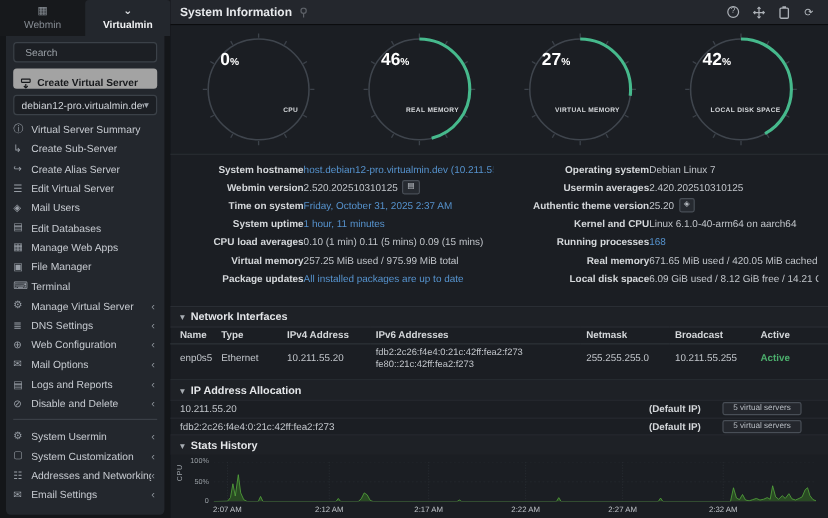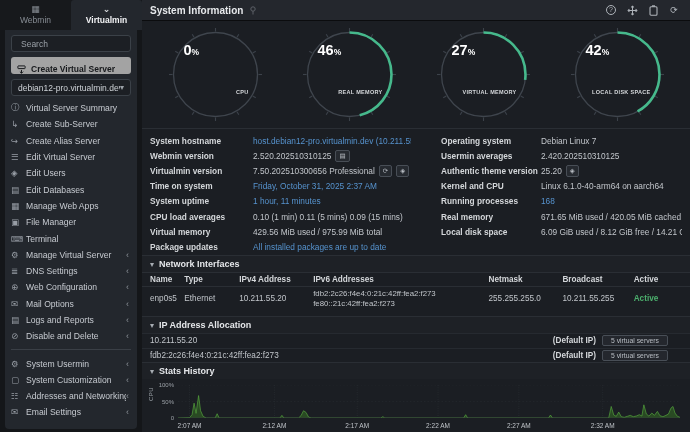--- a/index.html
+++ b/index.html
@@ -59,21 +59,21 @@
     align-items:center; background:#1b1e23; padding:0 6px; }
   .gauge { position:relative; width:97px; height:97px; flex:none; }
   .gauge svg { position:absolute; left:0; top:0; }
   .gauge-value { position:absolute; left:17px; top:16px; color:#fff; font-size:14.5px; font-weight:bold; }
   .gauge-value .pct { font-size:8.5px; font-weight:bold; }
   .gauge-label { position:absolute; right:15px; bottom:28px; color:#d6d9dc; font-size:5.5px;
     font-weight:bold; letter-spacing:.3px; text-align:right; }
 
   
   .sysinfo { height:127px; flex:none; display:flex; background:#1b1e23; padding:4px 8px 0 8px; gap:10px; }
-  .info-col { flex:1; min-width:0; }
+  .info-col { flex:1; min-width:0;text-align:right; }
   .info-row { display:flex; align-items:center; height:15.2px; overflow:hidden; }
   .info-label { width:103px; flex:none; color:#d4d7da; font-size:8.3px; font-weight:bold; }
   .info-col.right .info-label { width:100px;margin-left:20px; }
   .info-value { color:#c2c6cb; font-size:8.3px; white-space:nowrap; }
   .info-value.link { color:#5693ce; cursor:pointer; }
   .mini-btn { display:inline-block; border:1px solid #484e56; border-radius:2px; background:#262a30;
     color:#b9bec4; font-size:6.5px; line-height:8px; padding:1px 3px; margin-left:4px; cursor:pointer; }
 
   
   .net-section { height:61px; flex:none; }
@@ -83,21 +83,21 @@
   table.net td { color:#c2c6cb; font-size:8.2px; padding:2px 4px; vertical-align:middle; }
   table.net th:first-child, table.net td:first-child { padding-left:8px; }
   .ipv6-line { line-height:9.5px; font-size:7.8px; white-space:nowrap; }
   td.active-cell { font-weight:bold; }
 
   
   .ip-section { height:46px; flex:none; }
   .ip-row { display:flex; align-items:center; height:14.5px; padding:0 22px 0 8px;
     border-top:1px solid #262a30; font-size:8.2px; color:#c2c6cb; }
   .ip-addr { flex:1; white-space:nowrap; overflow:hidden; }
-  .ip-tag { color:#d4d7da; font-weight:bold; margin-right:6px; }
+  .ip-tag { color:#d4d7da; font-weight:bold; margin-right:18px; }
   .ip-btn { border:1px solid #484e56; border-radius:2px; background:#24272d; color:#b9bec4;
     font-size:6.8px; padding:1px 8px; cursor:pointer; min-width:58px; text-align:center; }
 
   
   .stats-section { flex:1; display:flex; flex-direction:column; min-height:0; }
   .chart-wrap { position:relative; flex:1; margin:4px 8px 1px 8px; }
   .plot { position:absolute; left:28px; right:2px; top:2px; bottom:13px; }
   .plot svg { position:absolute; left:0; top:0; width:100%; height:100%; }
   .ylab { position:absolute; right:100%; margin-right:4px; color:#9aa0a6; font-size:6px;
     transform:translateY(-50%); white-space:nowrap; }
@@ -155,21 +155,21 @@
           <div class="menu-item">
             <span class="mi-icon">↪</span>
             <span class="mi-label">Create Alias Server</span>
           </div>
           <div class="menu-item">
             <span class="mi-icon">☰</span>
             <span class="mi-label">Edit Virtual Server</span>
           </div>
           <div class="menu-item">
             <span class="mi-icon">◈</span>
-            <span class="mi-label">Edit Users</span>
+            <span class="mi-label">Mail Users</span>
           </div>
           <div class="menu-item">
             <span class="mi-icon">▤</span>
             <span class="mi-label">Edit Databases</span>
           </div>
           <div class="menu-item">
             <span class="mi-icon">▦</span>
             <span class="mi-label">Manage Web Apps</span>
           </div>
           <div class="menu-item">
@@ -351,40 +351,34 @@
           <div class="info-row">
             <span class="info-label">System hostname</span>
             <span class="info-value link">host.debian12-pro.virtualmin.dev (10.211.55.20)</span>
           </div>
           <div class="info-row">
             <span class="info-label">Webmin version</span>
             <span class="info-value">2.520.202510310125</span>
             <span class="mini-btn">▤</span>
           </div>
           <div class="info-row">
-            <span class="info-label">Virtualmin version</span>
-            <span class="info-value">7.50.202510300656 Professional</span>
-            <span class="mini-btn">⟳</span>
-            <span class="mini-btn">◈</span>
-          </div>
-          <div class="info-row">
             <span class="info-label">Time on system</span>
             <span class="info-value link">Friday, October 31, 2025 2:37 AM</span>
           </div>
           <div class="info-row">
             <span class="info-label">System uptime</span>
             <span class="info-value link">1 hour, 11 minutes</span>
           </div>
           <div class="info-row">
             <span class="info-label">CPU load averages</span>
             <span class="info-value">0.10 (1 min) 0.11 (5 mins) 0.09 (15 mins)</span>
           </div>
           <div class="info-row">
             <span class="info-label">Virtual memory</span>
-            <span class="info-value">429.56 MiB used / 975.99 MiB total</span>
+            <span class="info-value">257.25 MiB used / 975.99 MiB total</span>
           </div>
           <div class="info-row">
             <span class="info-label">Package updates</span>
             <span class="info-value link">All installed packages are up to date</span>
           </div>
         </div>
       <div class="info-col right" id="info-right">
           <div class="info-row">
             <span class="info-label">Operating system</span>
             <span class="info-value">Debian Linux 7</span>

